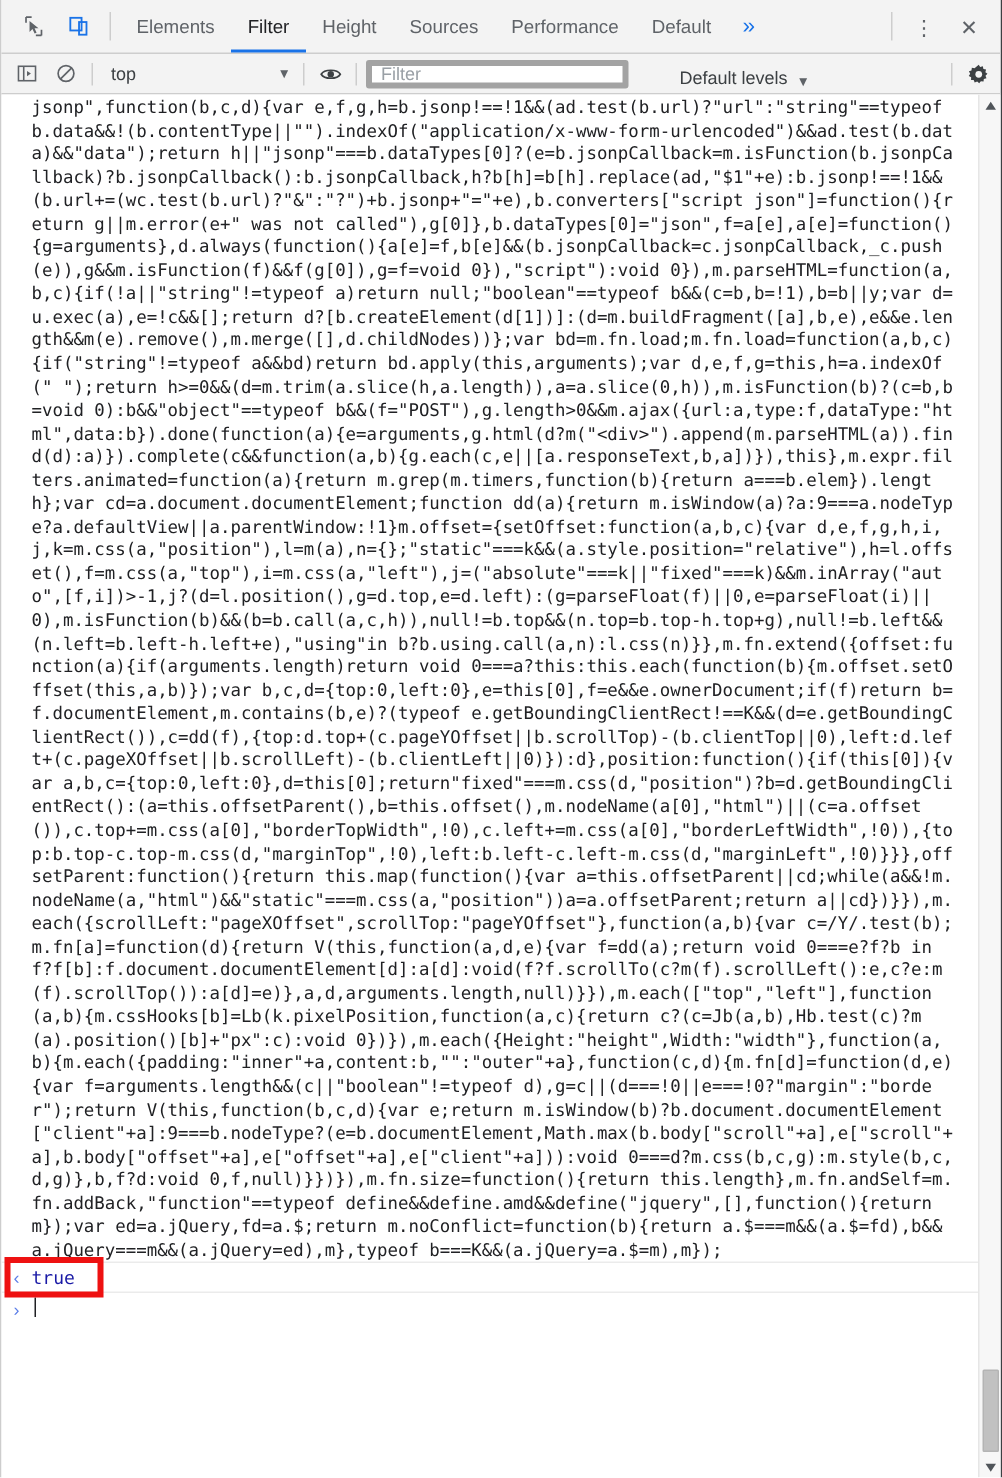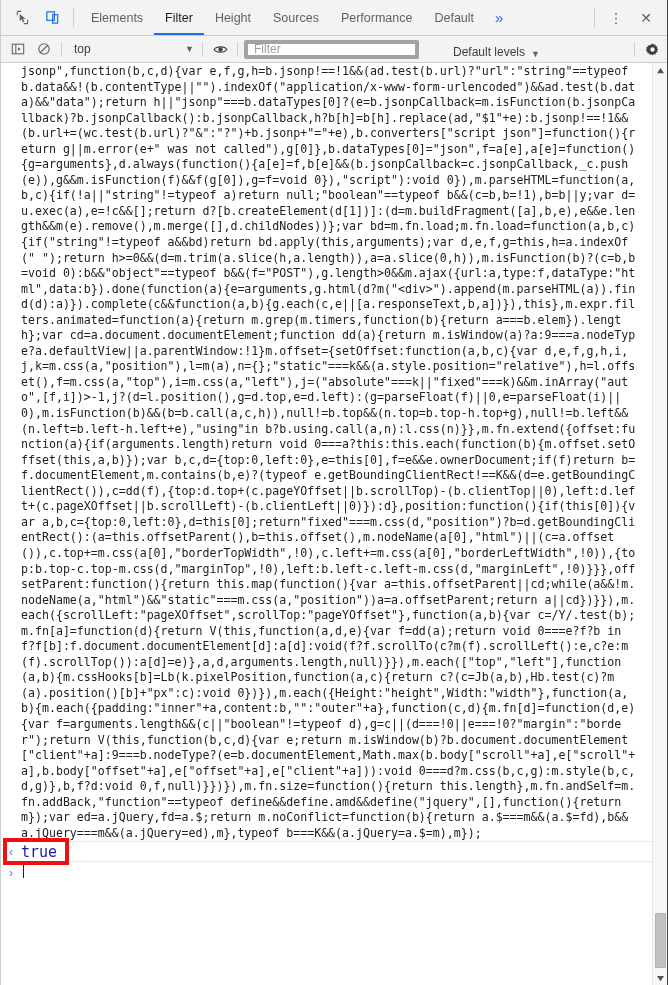--- a/index.html
+++ b/index.html
@@ -149,21 +149,21 @@
   }
   .msg-result {
     border-top: 1px solid #ebebeb;
     border-bottom: 1px solid #ebebeb;
     min-height: 21px;
     align-items: center;
   }
   .msg-result .gutter { color: #5b7ee8; padding-top: 0; font-size: 12px; }
   .result-value {
     font-family: "DejaVu Sans Mono", "Liberation Mono", monospace;
-    font-size: 15px;
+    font-size: 12px;
     color: #1a1aa6;
   }
   .prompt-row {
     display: flex; align-items: center;
     min-height: 20px;
     padding-top: 2px;
   }
   .prompt-row .gutter { color: #5b7ee8; padding-top: 0; font-size: 12px; }
   .prompt-caret {
     display: inline-block;

